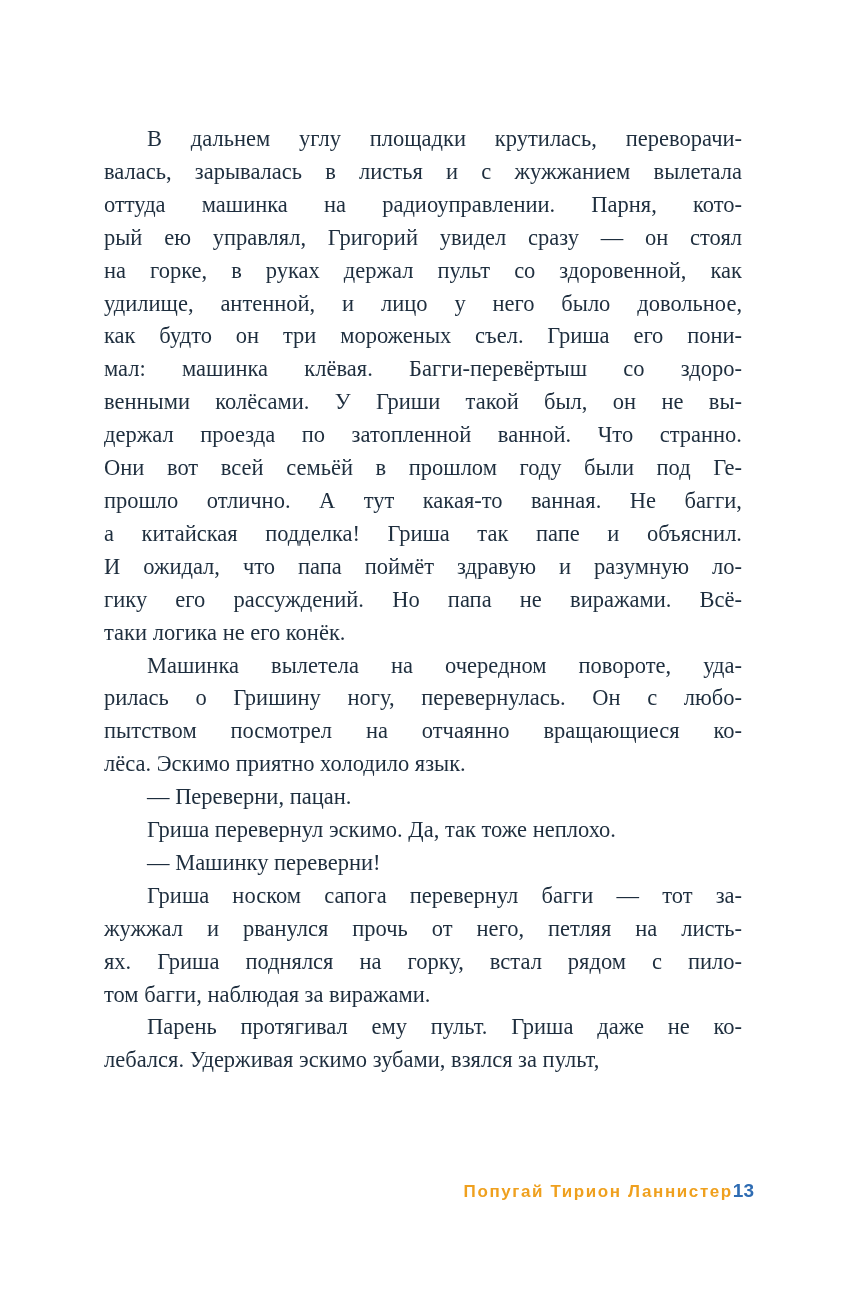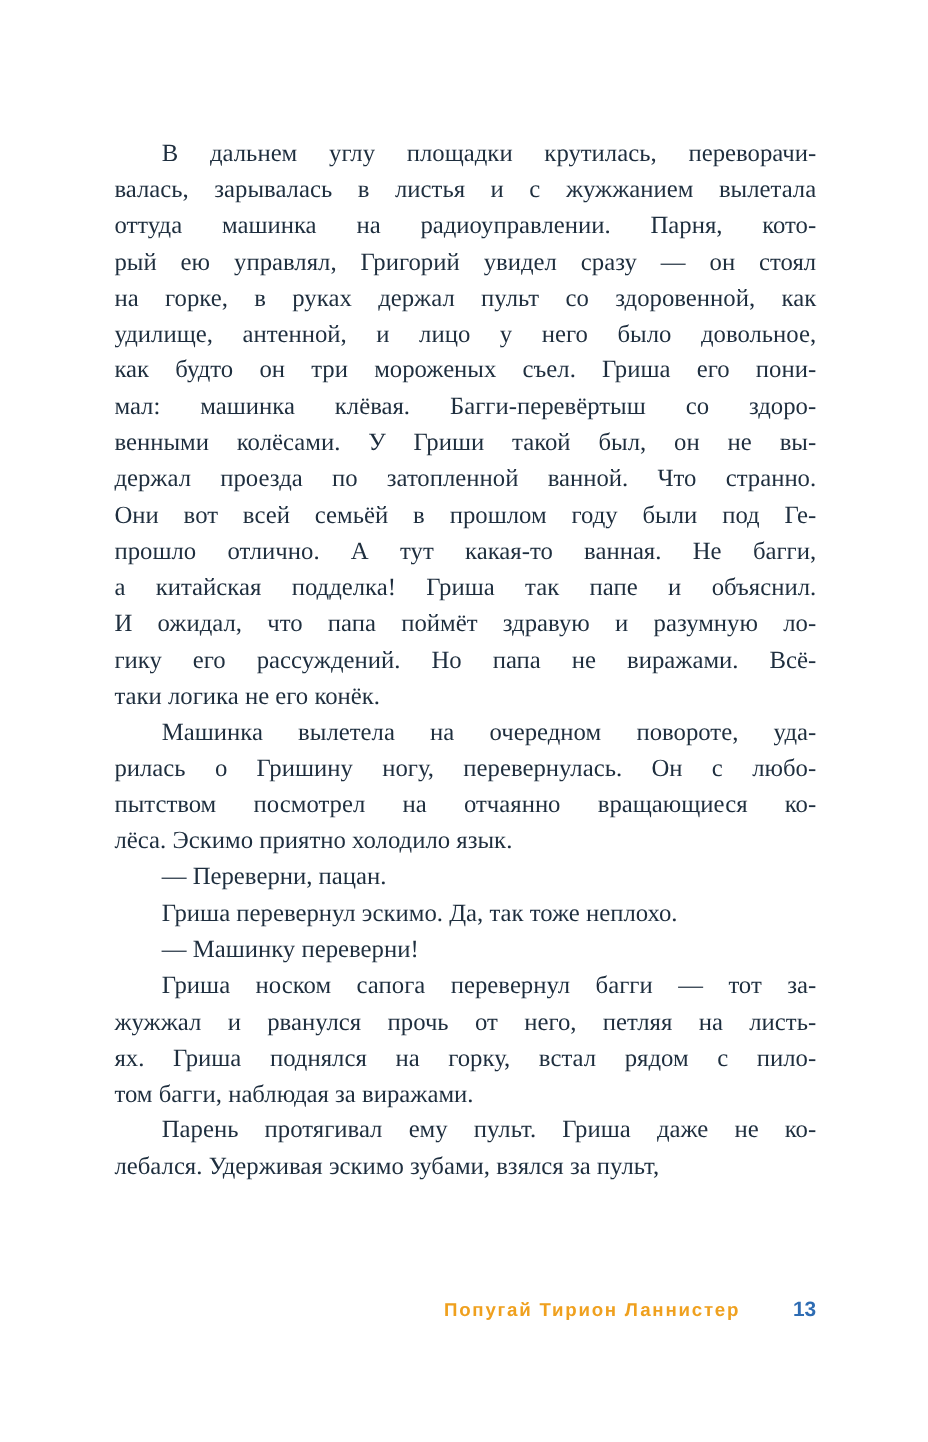--- a/index.html
+++ b/index.html
@@ -39,39 +39,38 @@
     text-align-last: left;
     -moz-text-align-last: left;
   }
   .line.first {
     text-indent: 43px;
     text-align: center;
   }
   .footer {
     position: absolute;
     top: 1180px;
-    left: 104px;
+    left: 116px;
     width: 638px;
     display: flex;
     justify-content: flex-end;
     align-items: baseline;
   }
   .footer-title {
     color: #efa01e;
     font-family: "Liberation Sans", sans-serif;
     font-size: 17px;
     font-weight: bold;
     letter-spacing: 1.6px;
   }
   .footer-page {
     color: #2e6cb3;
     font-family: "Liberation Sans", sans-serif;
     font-size: 19px;
     font-weight: bold;
-    margin-left: 48px;
   }
 </style>
 </head>
 <body>
 
 <div class="page">
 
   <div class="text-block">
       <div class="para">
         <div class="line first">В дальнем углу площадки крутилась, переворачи-</div>

